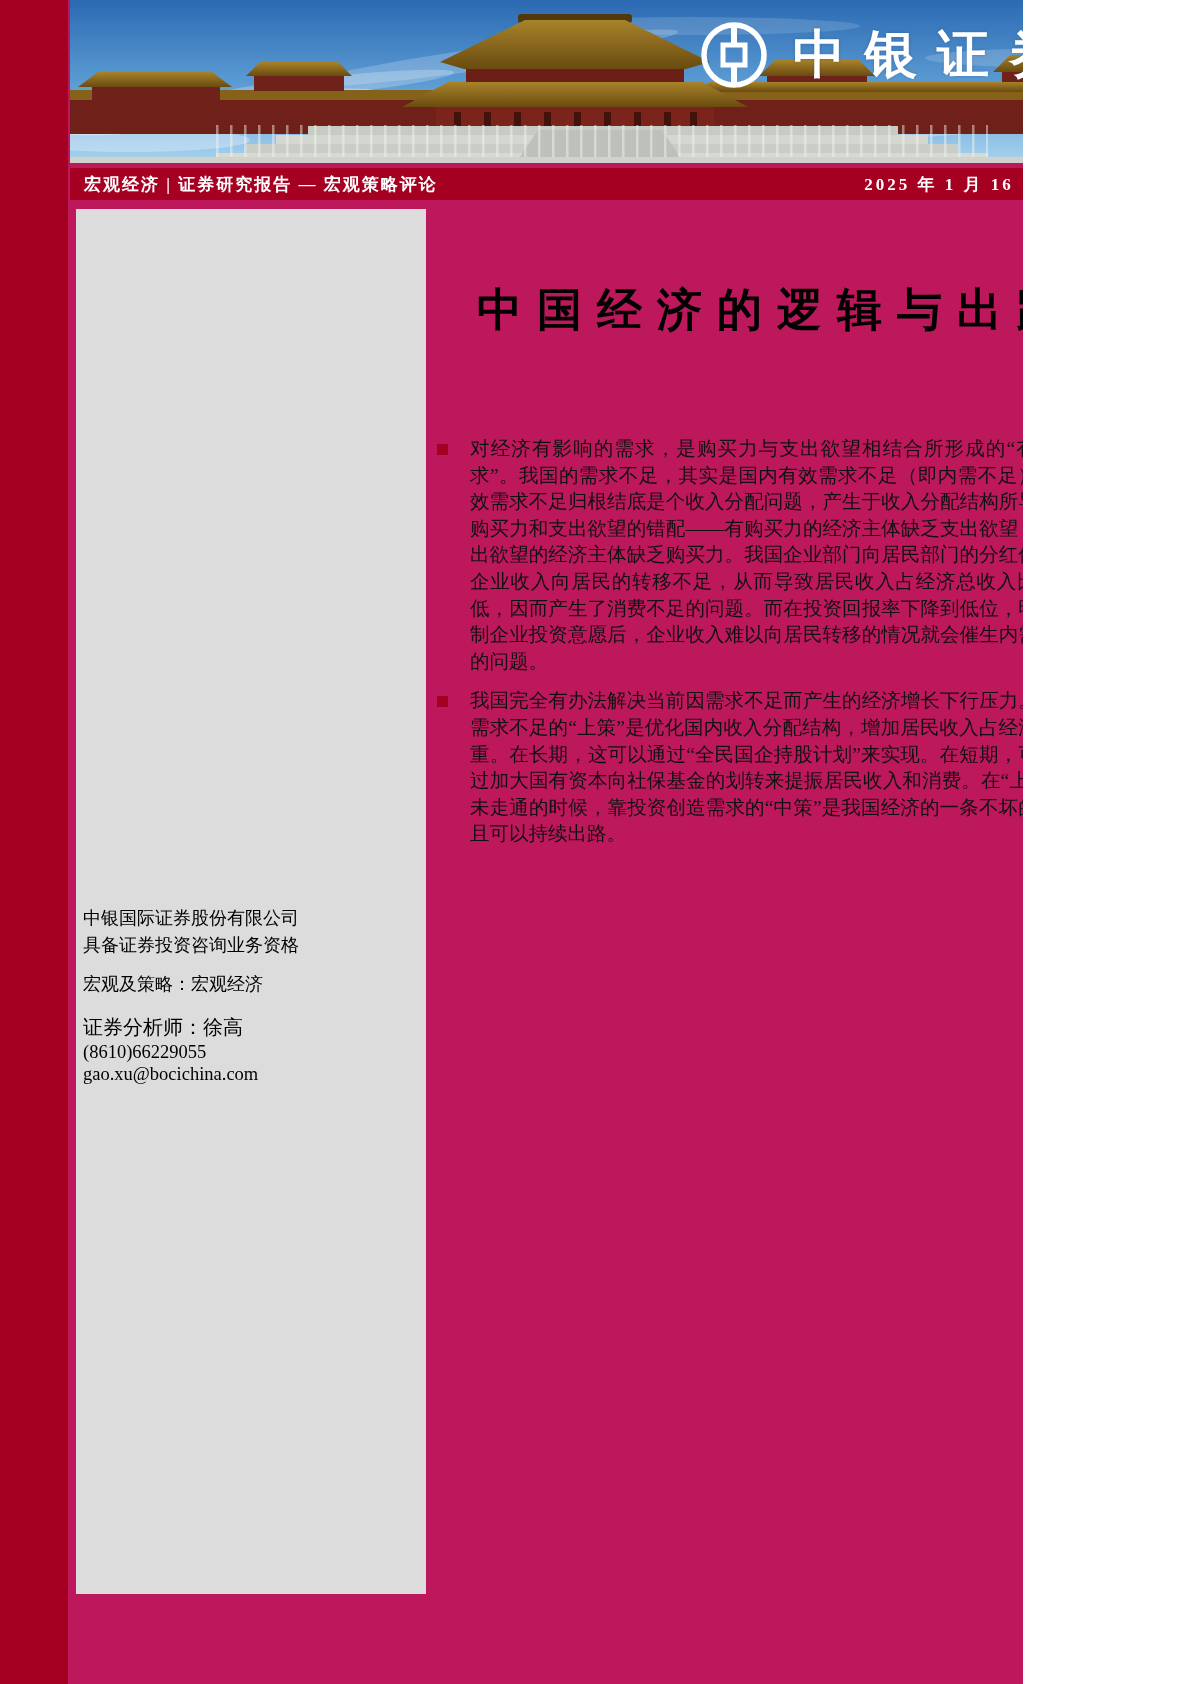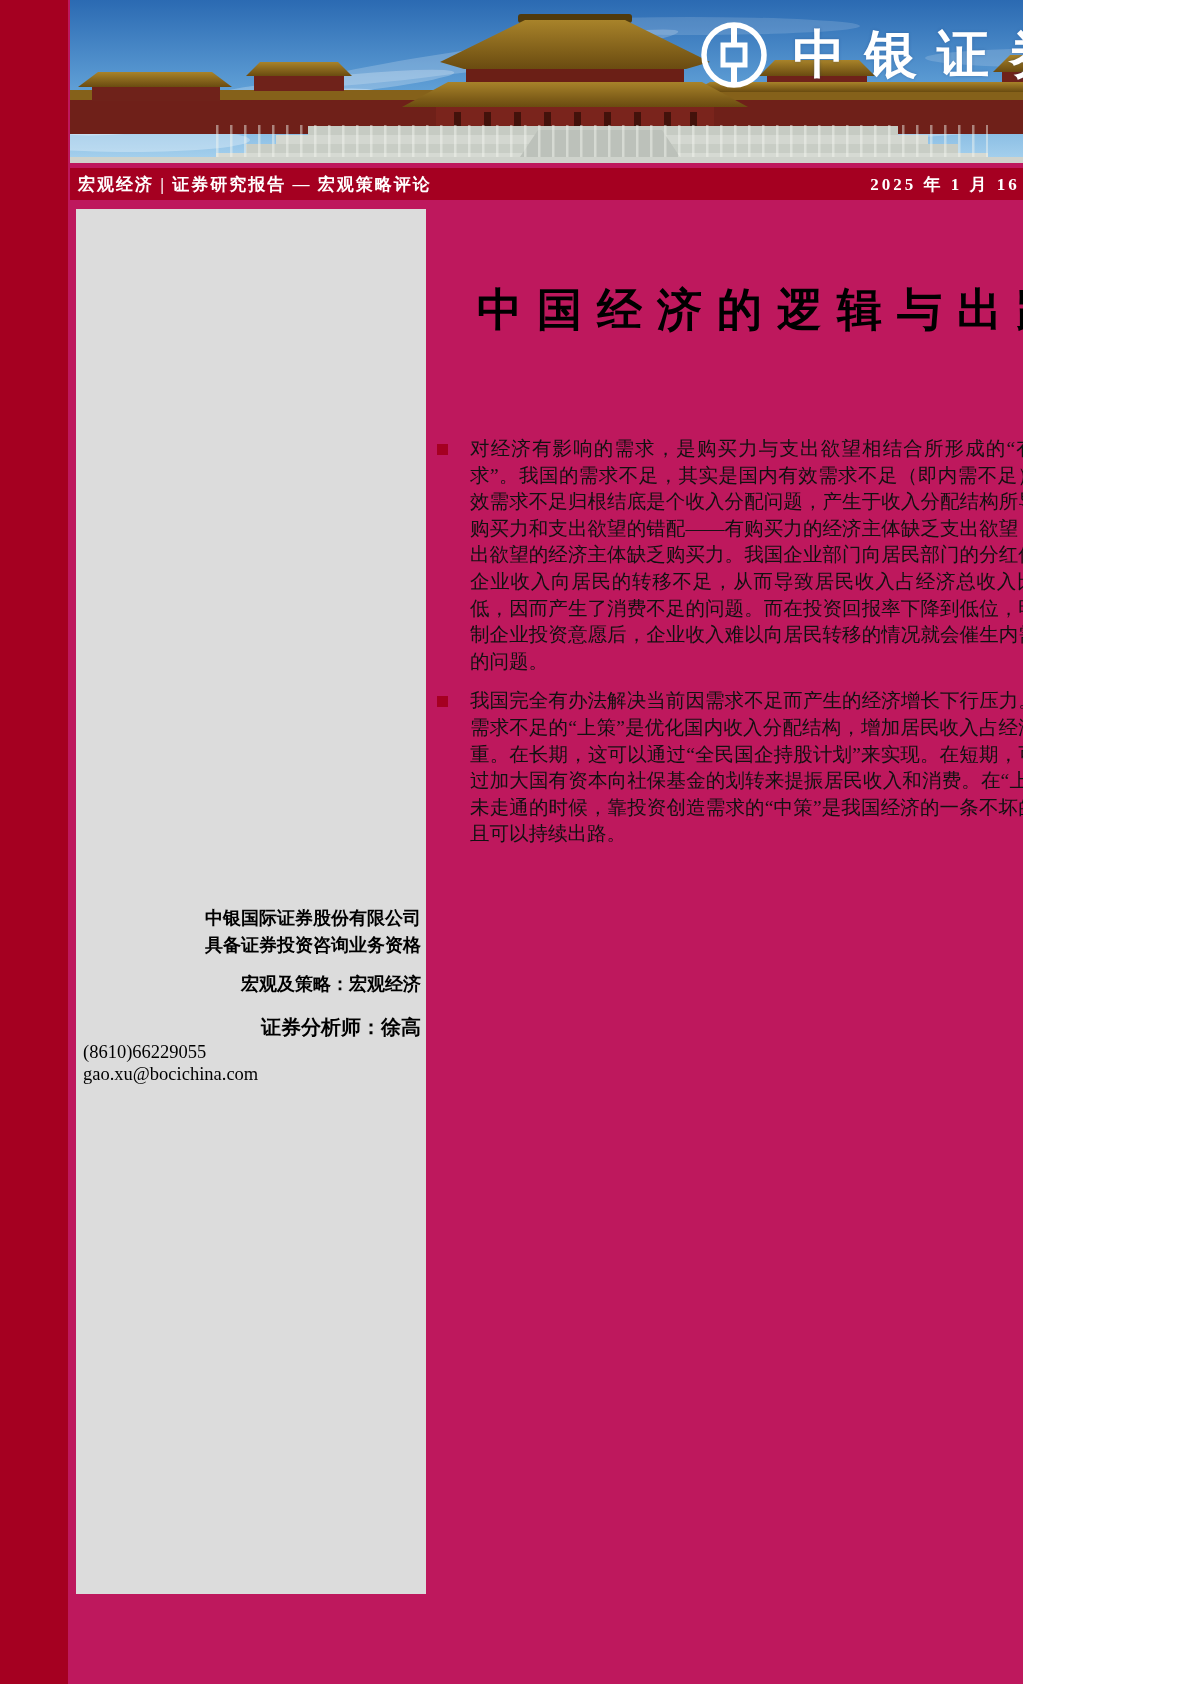--- a/index.html
+++ b/index.html
@@ -10,29 +10,29 @@
   
   .left-bar{position:absolute;left:0;top:0;width:68px;height:1684px;background:#a50021;}
   
   .banner{position:absolute;left:70px;top:0;width:1061px;height:163px;overflow:hidden;}
   .banner svg{display:block;}
   .logo{position:absolute;top:18px;right:50px;display:flex;align-items:center;gap:22px;color:#fff;}
   .logo-text{font-size:52px;font-weight:bold;letter-spacing:20px;line-height:1;white-space:nowrap;
     text-shadow:0 0 3px rgba(20,60,120,.35);}
   
   .cat-bar{position:absolute;left:70px;top:168px;width:1061px;height:32px;background:#a50021;
-    color:#fff;display:flex;align-items:center;box-sizing:border-box;padding:0 8px;
+    color:#fff;display:flex;align-items:center;box-sizing:border-box;padding:0 14px;
     font-weight:bold;font-size:17px;}
   .cat-left{letter-spacing:2px;}
   .cat-right{margin-left:auto;margin-right:76px;letter-spacing:3px;}
   
   .sidebar-panel{position:absolute;left:76px;top:209px;width:350px;height:1385px;background:#dcdcdc;}
   .sb-block{position:absolute;left:7px;top:696px;width:338px;}
   .sb-block p{margin:0;}
-  .sb-bold{font-weight:bold;font-size:18px;line-height:27px;color:#000;text-align:right;}
+  .sb-bold{font-weight:normal;font-size:18px;line-height:27px;color:#000;}
   .sb-section{margin-top:12px !important;}
   .sb-analyst{margin-top:15px !important;font-size:20px;line-height:28px;}
   .sb-contact{font-size:18.5px;line-height:22px;color:#000;}
   .sb-license{font-size:17px;line-height:23px;color:#000;}
   
   .content{position:absolute;left:437px;top:280px;width:640px;}
   .title{margin:0 0 96px 0;text-align:right;font-size:45px;line-height:60px;
     font-weight:bold;letter-spacing:15px;color:#000;white-space:nowrap;}
   .bullet{position:relative;padding-left:33px;margin:0 0 13px 0;font-size:19.5px;
     line-height:26.6px;text-align:justify;color:#111;}

